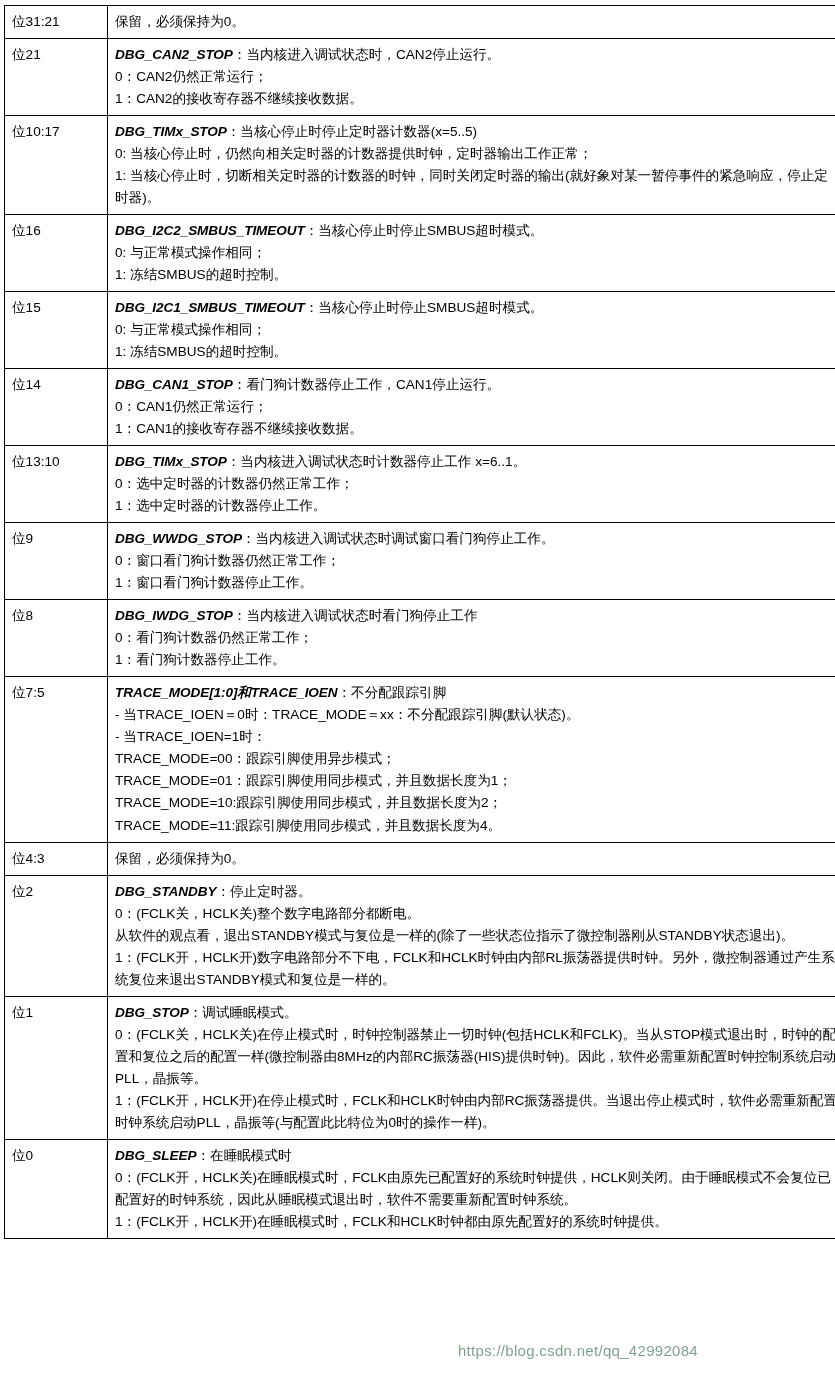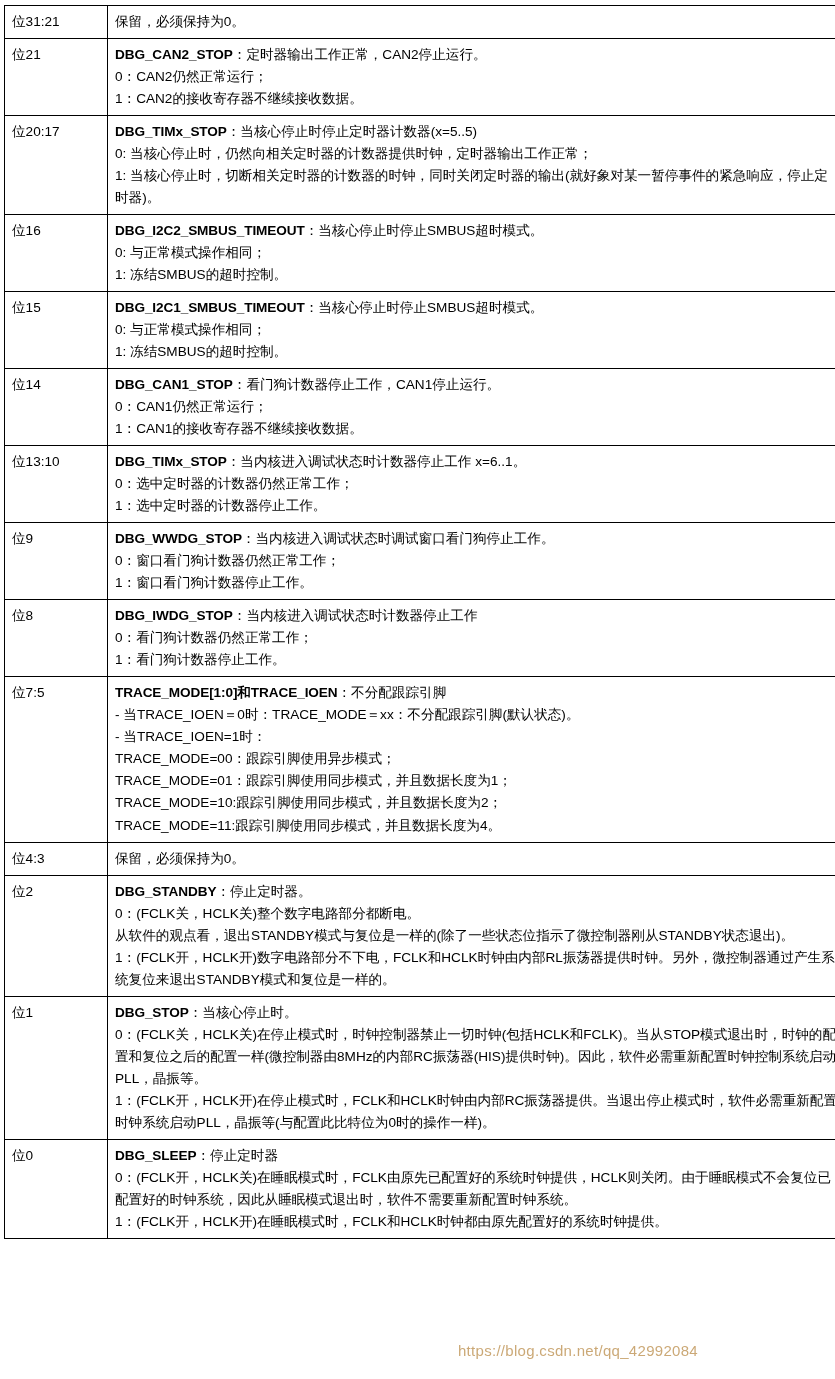--- a/index.html
+++ b/index.html
@@ -44,27 +44,28 @@
     width: 724px;
   }
   .desc-line {
     display: block;
     white-space: normal;
     word-break: break-word;
   }
   .regname {
     font-weight: bold;
     letter-spacing: -0.1px;
+    font-style: italic;
   }
   .watermark {
     position: absolute;
     right: 8px;
     bottom: 20px;
     font-size: 15px;
-    color: #a16207;
+    color: #14532d;
     opacity: 0.55;
     letter-spacing: 0.3px;
     font-family: "Liberation Sans", "DejaVu Sans", sans-serif;
     pointer-events: none;
     white-space: nowrap;
   }
 </style>
 </head>
 <body>
 
@@ -73,27 +74,27 @@
     <tbody>
         <tr>
           <td class="bits-cell">位31:21</td>
           <td class="desc-cell">
             <span class="desc-line">保留，必须保持为0。</span>
           </td>
         </tr>
         <tr>
           <td class="bits-cell">位21</td>
           <td class="desc-cell">
-            <span class="desc-line"><span class="regname">DBG_CAN2_STOP</span><span>：定时器输出工作正常，CAN2停止运行。</span></span>
+            <span class="desc-line"><span class="regname">DBG_CAN2_STOP</span><span>：当内核进入调试状态时，CAN2停止运行。</span></span>
             <span class="desc-line">0：CAN2仍然正常运行；</span>
             <span class="desc-line">1：CAN2的接收寄存器不继续接收数据。</span>
           </td>
         </tr>
         <tr>
-          <td class="bits-cell">位20:17</td>
+          <td class="bits-cell">位10:17</td>
           <td class="desc-cell">
             <span class="desc-line"><span class="regname">DBG_TIMx_STOP</span><span>：当核心停止时停止定时器计数器(x=5..5)</span></span>
             <span class="desc-line">0: 当核心停止时，仍然向相关定时器的计数器提供时钟，定时器输出工作正常；</span>
             <span class="desc-line">1: 当核心停止时，切断相关定时器的计数器的时钟，同时关闭定时器的输出(就好象对某一暂停事件的紧急响应，停止定时器)。</span>
           </td>
         </tr>
         <tr>
           <td class="bits-cell">位16</td>
           <td class="desc-cell">
             <span class="desc-line"><span class="regname">DBG_I2C2_SMBUS_TIMEOUT</span><span>：当核心停止时停止SMBUS超时模式。</span></span>
@@ -129,21 +130,21 @@
           <td class="bits-cell">位9</td>
           <td class="desc-cell">
             <span class="desc-line"><span class="regname">DBG_WWDG_STOP</span><span>：当内核进入调试状态时调试窗口看门狗停止工作。</span></span>
             <span class="desc-line">0：窗口看门狗计数器仍然正常工作；</span>
             <span class="desc-line">1：窗口看门狗计数器停止工作。</span>
           </td>
         </tr>
         <tr>
           <td class="bits-cell">位8</td>
           <td class="desc-cell">
-            <span class="desc-line"><span class="regname">DBG_IWDG_STOP</span><span>：当内核进入调试状态时计数器停止工作</span></span>
+            <span class="desc-line"><span class="regname">DBG_IWDG_STOP</span><span>：当内核进入调试状态时看门狗停止工作</span></span>
             <span class="desc-line">0：看门狗计数器仍然正常工作；</span>
             <span class="desc-line">1：看门狗计数器停止工作。</span>
           </td>
         </tr>
         <tr>
           <td class="bits-cell">位7:5</td>
           <td class="desc-cell">
             <span class="desc-line"><span class="regname">TRACE_MODE[1:0]和TRACE_IOEN</span><span>：不分配跟踪引脚</span></span>
             <span class="desc-line">- 当TRACE_IOEN＝0时：TRACE_MODE＝xx：不分配跟踪引脚(默认状态)。</span>
             <span class="desc-line">- 当TRACE_IOEN=1时：</span>
@@ -164,29 +165,29 @@
           <td class="desc-cell">
             <span class="desc-line"><span class="regname">DBG_STANDBY</span><span>：停止定时器。</span></span>
             <span class="desc-line">0：(FCLK关，HCLK关)整个数字电路部分都断电。</span>
             <span class="desc-line">从软件的观点看，退出STANDBY模式与复位是一样的(除了一些状态位指示了微控制器刚从STANDBY状态退出)。</span>
             <span class="desc-line">1：(FCLK开，HCLK开)数字电路部分不下电，FCLK和HCLK时钟由内部RL振荡器提供时钟。另外，微控制器通过产生系统复位来退出STANDBY模式和复位是一样的。</span>
           </td>
         </tr>
         <tr>
           <td class="bits-cell">位1</td>
           <td class="desc-cell">
-            <span class="desc-line"><span class="regname">DBG_STOP</span><span>：当核心停止时。</span></span>
+            <span class="desc-line"><span class="regname">DBG_STOP</span><span>：调试睡眠模式。</span></span>
             <span class="desc-line">0：(FCLK关，HCLK关)在停止模式时，时钟控制器禁止一切时钟(包括HCLK和FCLK)。当从STOP模式退出时，时钟的配置和复位之后的配置一样(微控制器由8MHz的内部RC振荡器(HIS)提供时钟)。因此，软件必需重新配置时钟控制系统启动PLL，晶振等。</span>
             <span class="desc-line">1：(FCLK开，HCLK开)在停止模式时，FCLK和HCLK时钟由内部RC振荡器提供。当退出停止模式时，软件必需重新配置时钟系统启动PLL，晶振等(与配置此比特位为0时的操作一样)。</span>
           </td>
         </tr>
         <tr>
           <td class="bits-cell">位0</td>
           <td class="desc-cell">
-            <span class="desc-line"><span class="regname">DBG_SLEEP</span><span>：停止定时器</span></span>
+            <span class="desc-line"><span class="regname">DBG_SLEEP</span><span>：在睡眠模式时</span></span>
             <span class="desc-line">0：(FCLK开，HCLK关)在睡眠模式时，FCLK由原先已配置好的系统时钟提供，HCLK则关闭。由于睡眠模式不会复位已配置好的时钟系统，因此从睡眠模式退出时，软件不需要重新配置时钟系统。</span>
             <span class="desc-line">1：(FCLK开，HCLK开)在睡眠模式时，FCLK和HCLK时钟都由原先配置好的系统时钟提供。</span>
           </td>
         </tr>
       </tbody>
   </table>
   <div class="watermark">https://blog.csdn.net/qq_42992084</div>
 </div>
 
 </body></html>

